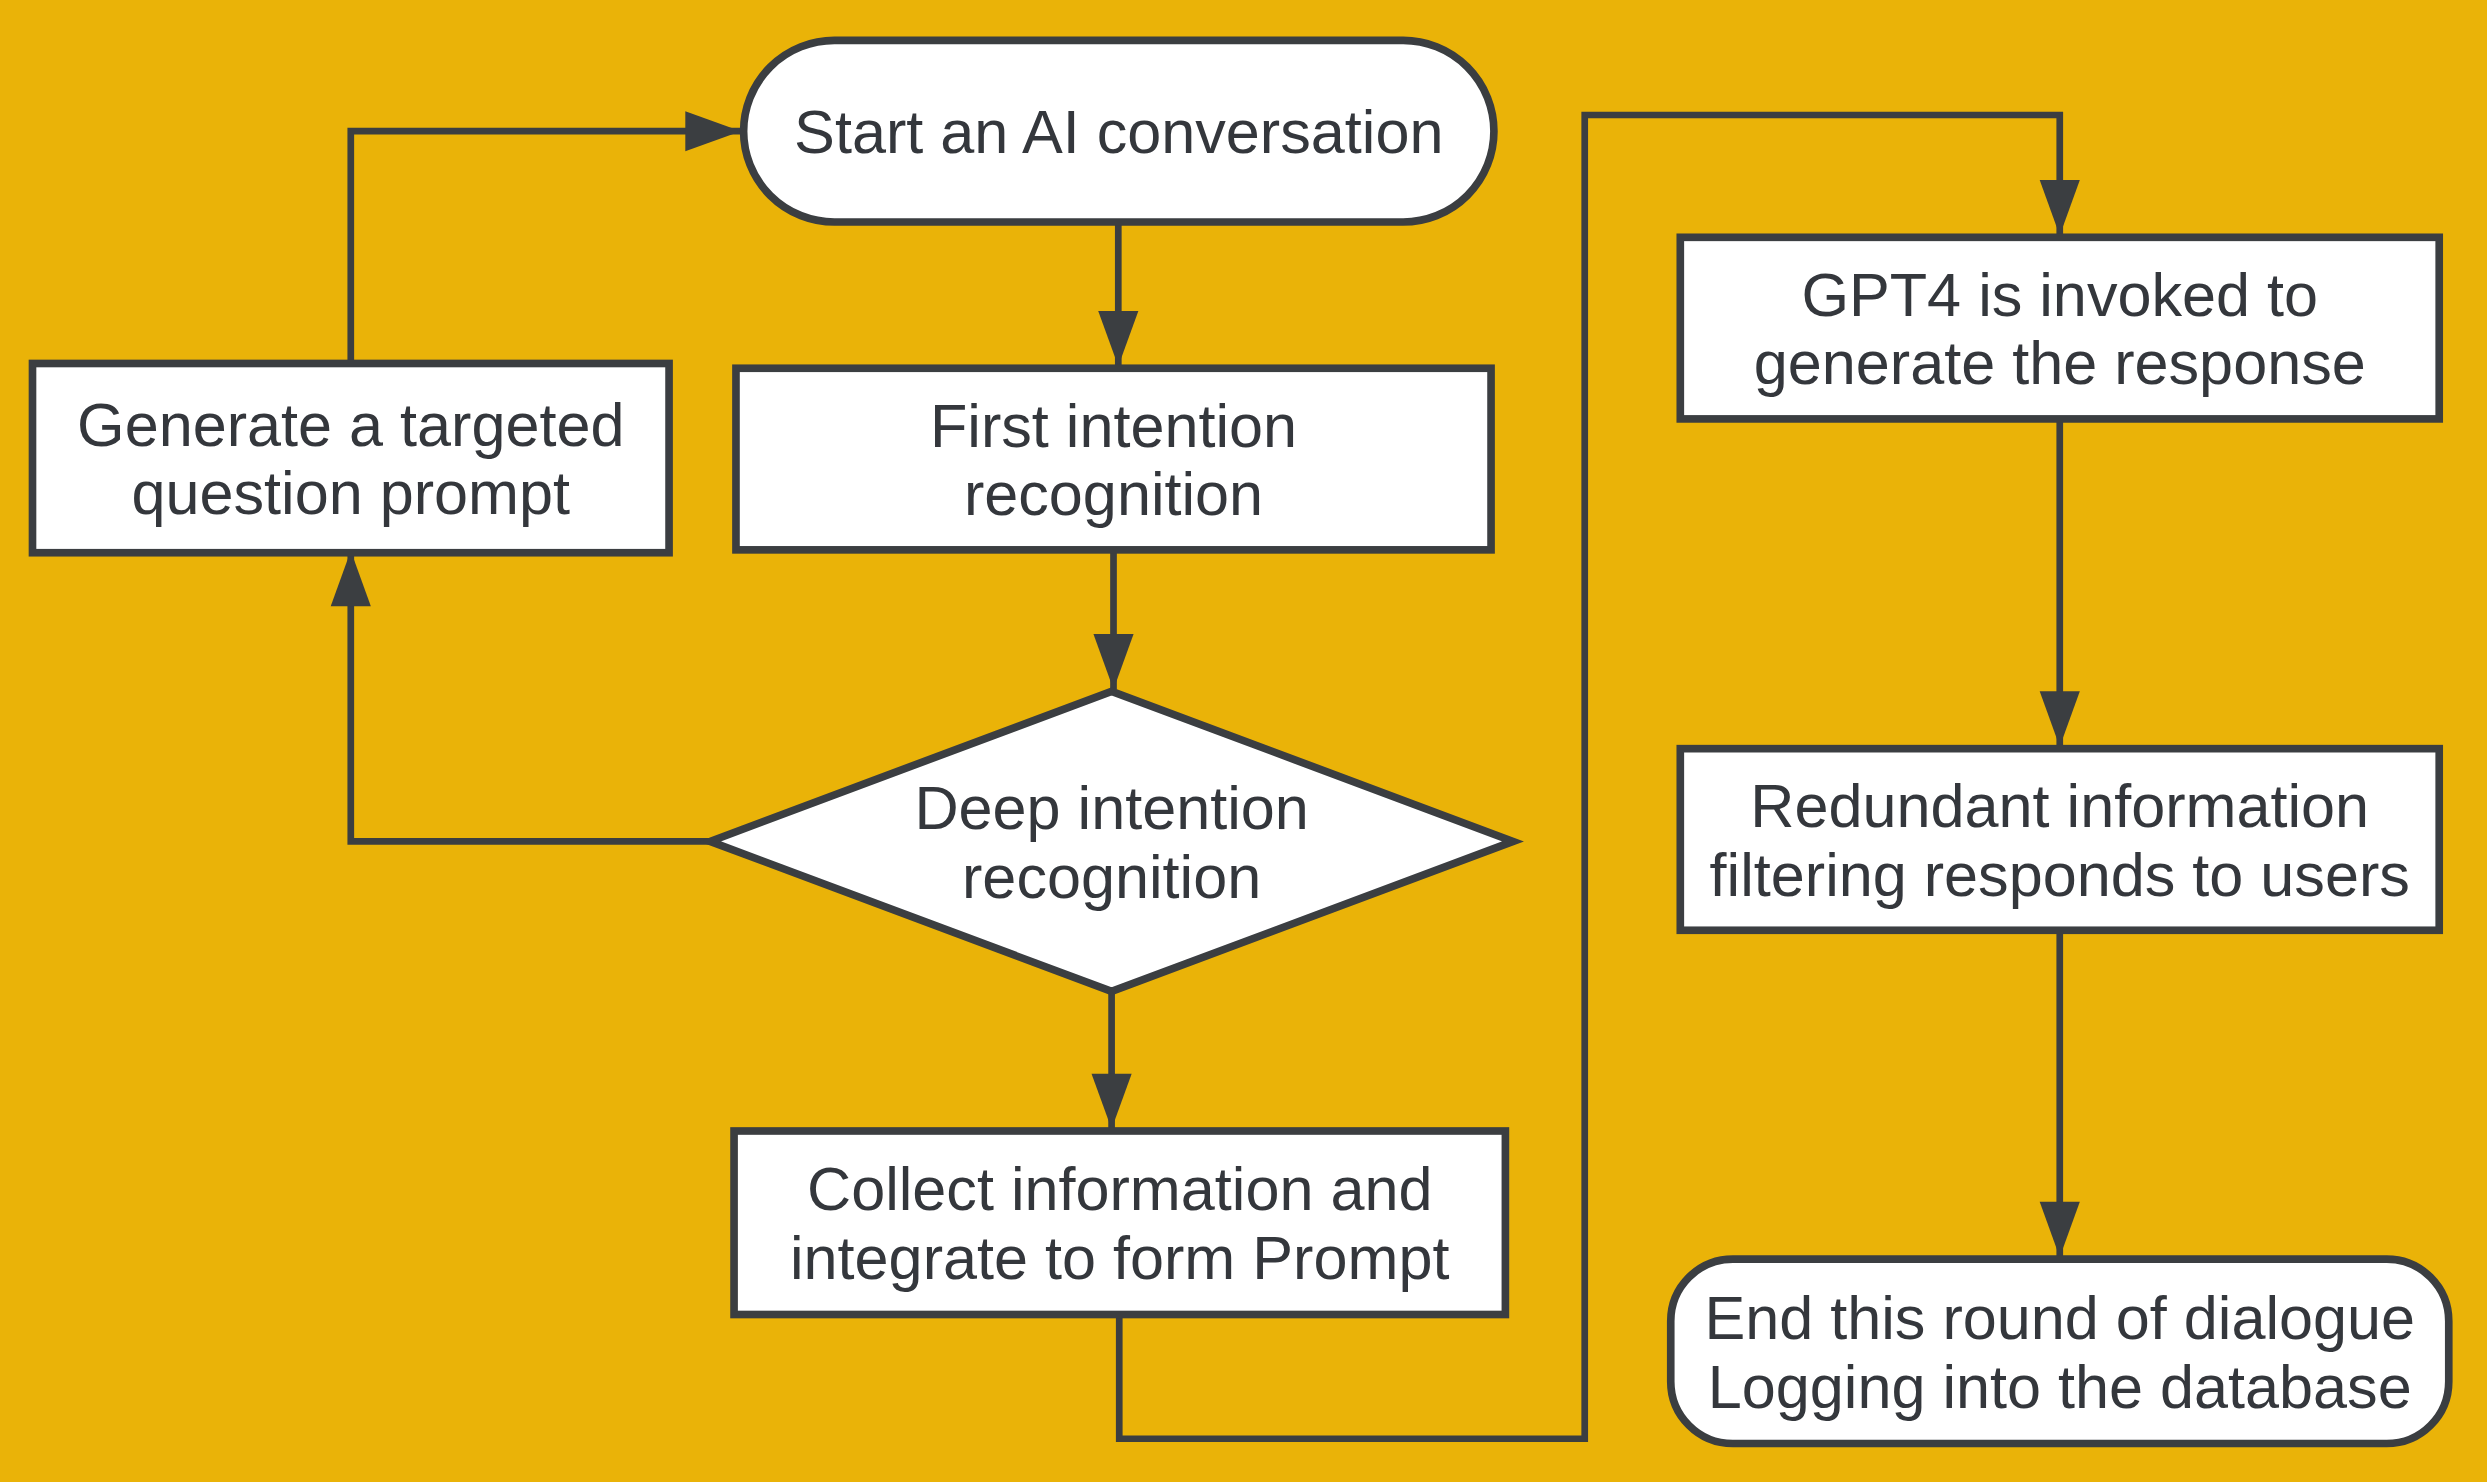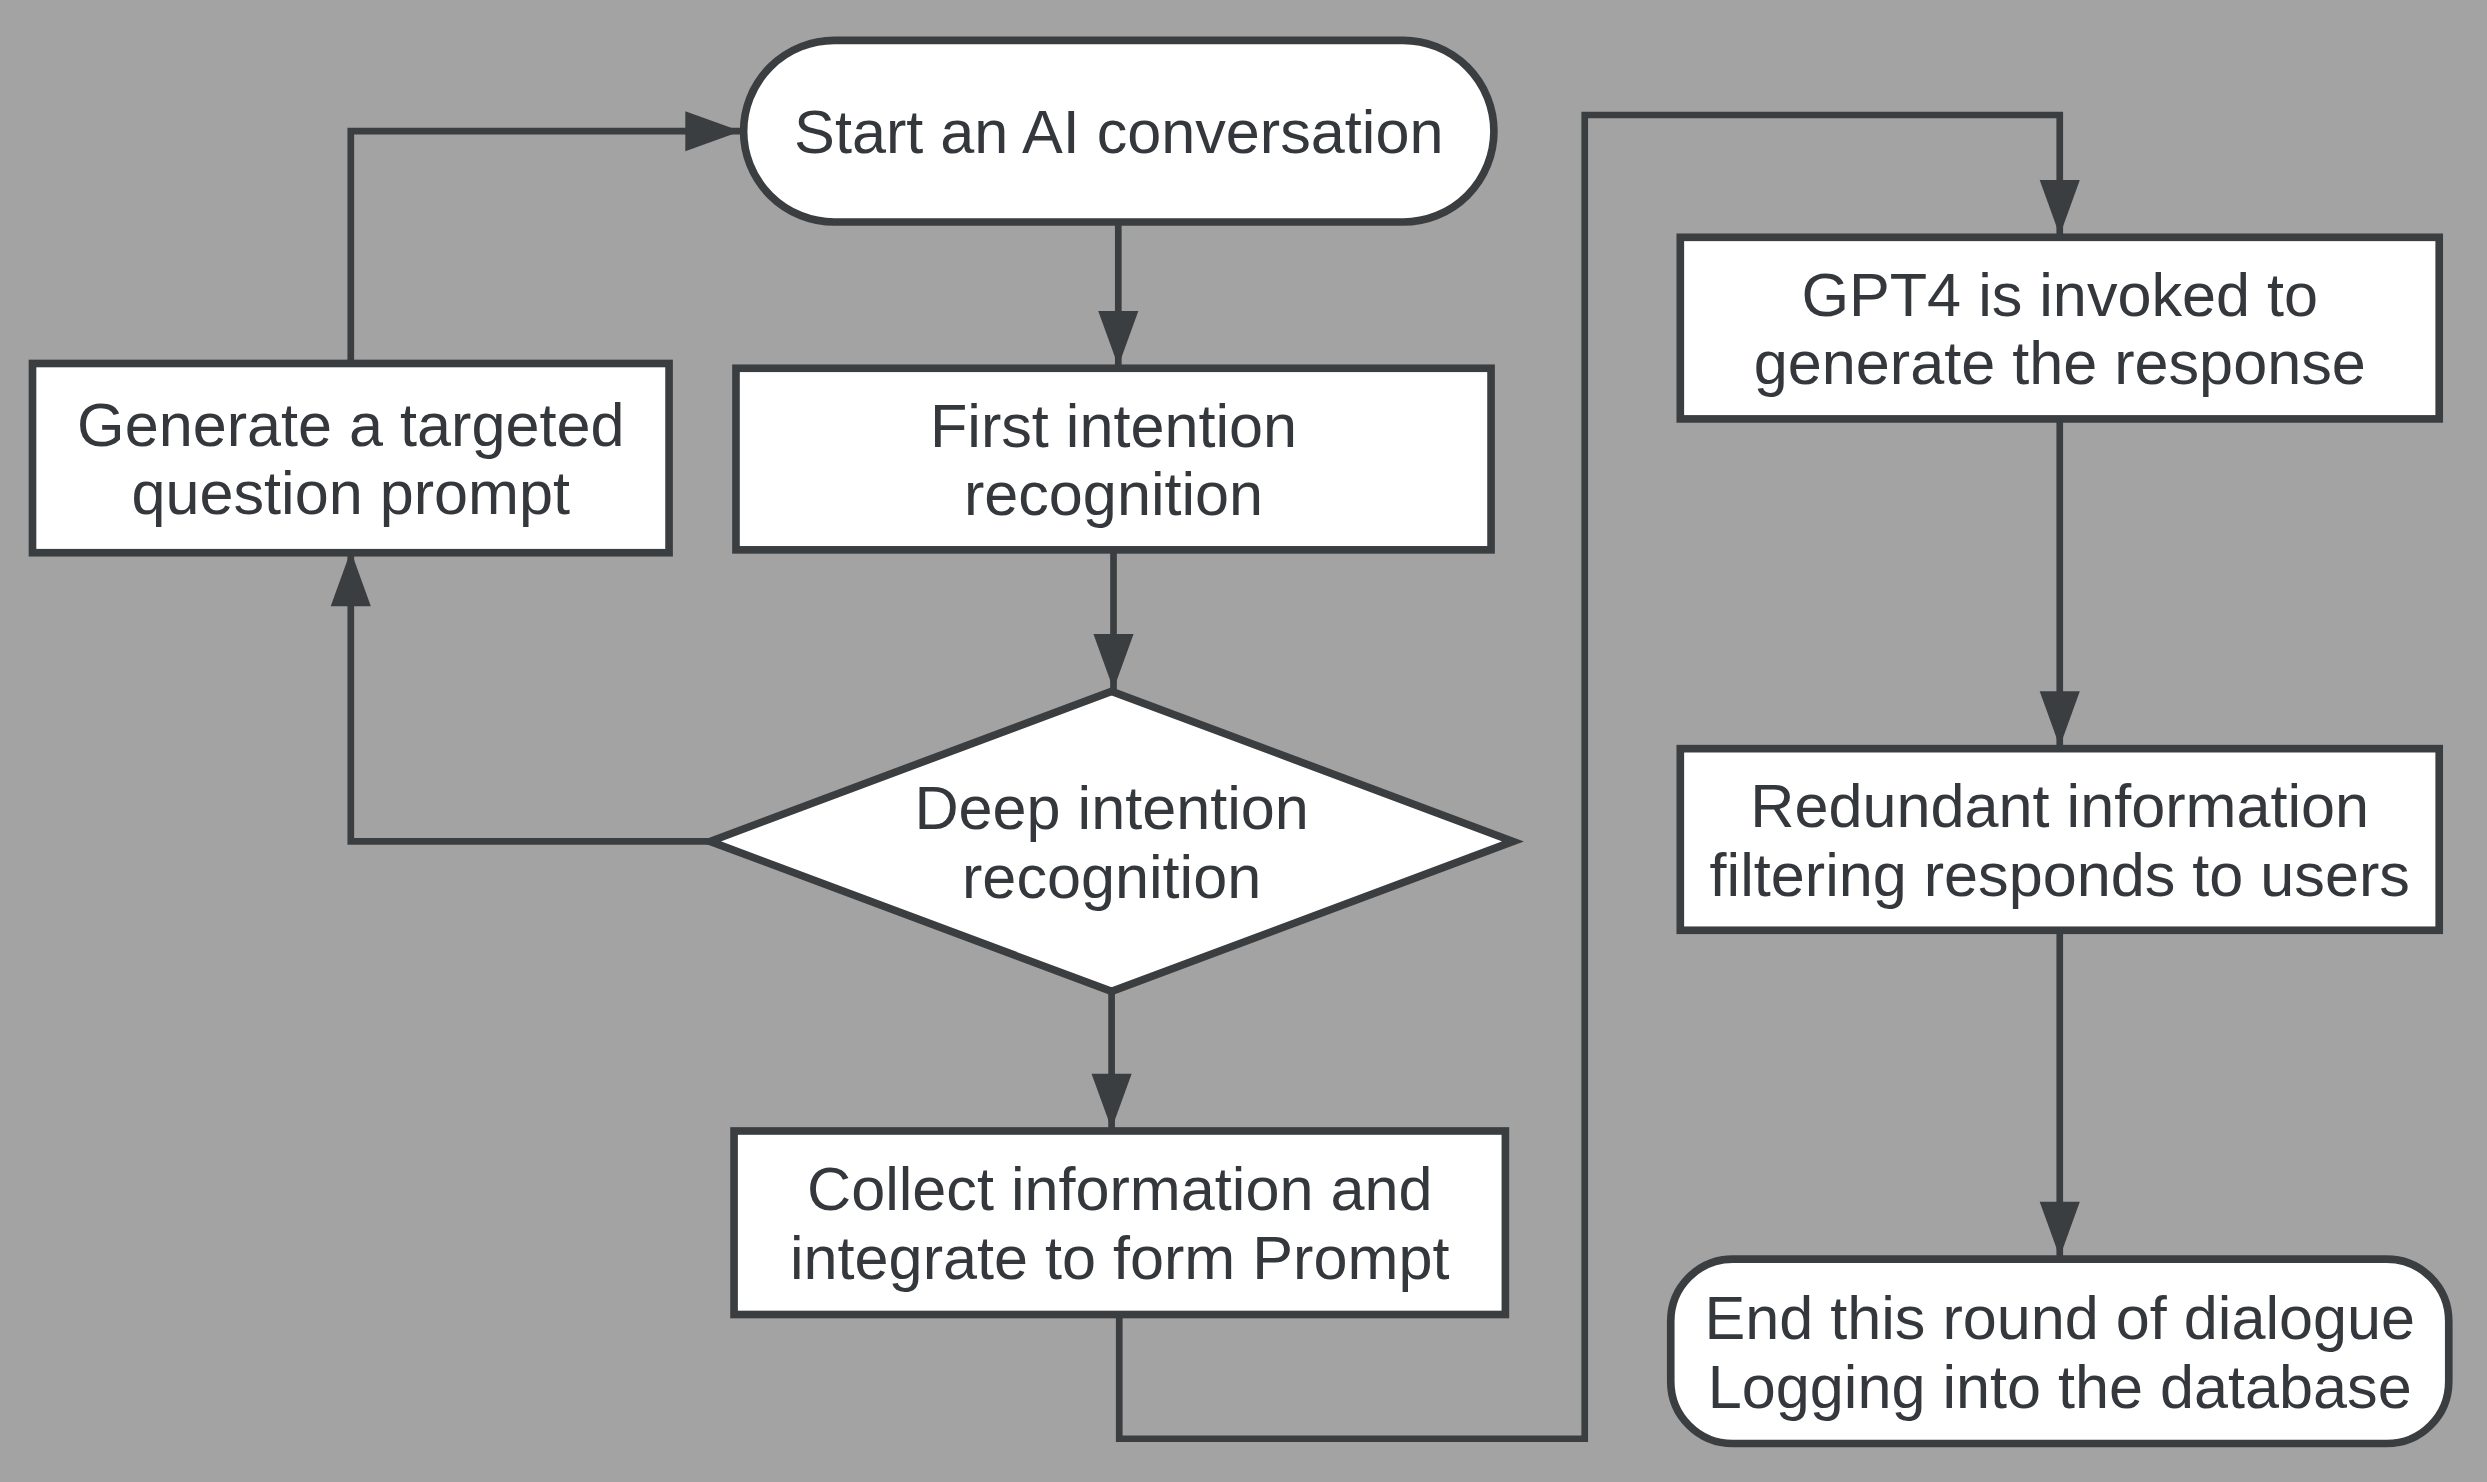--- a/index.html
+++ b/index.html
@@ -4,21 +4,21 @@
 <style>
   html, body {
     margin: 0;
     padding: 0;
     background: #ffffff;
   }
   .canvas {
     position: relative;
     width: 2487px;
     height: 1483px;
-    background: #a3a3a3;
+    background: #eab308;
     overflow: hidden;
   }
   svg {
     display: block;
     width: 2487px;
     height: 1483px;
     font-family: "Liberation Sans", "DejaVu Sans", sans-serif;
   }
   .node-shape {
     fill: #ffffff;

